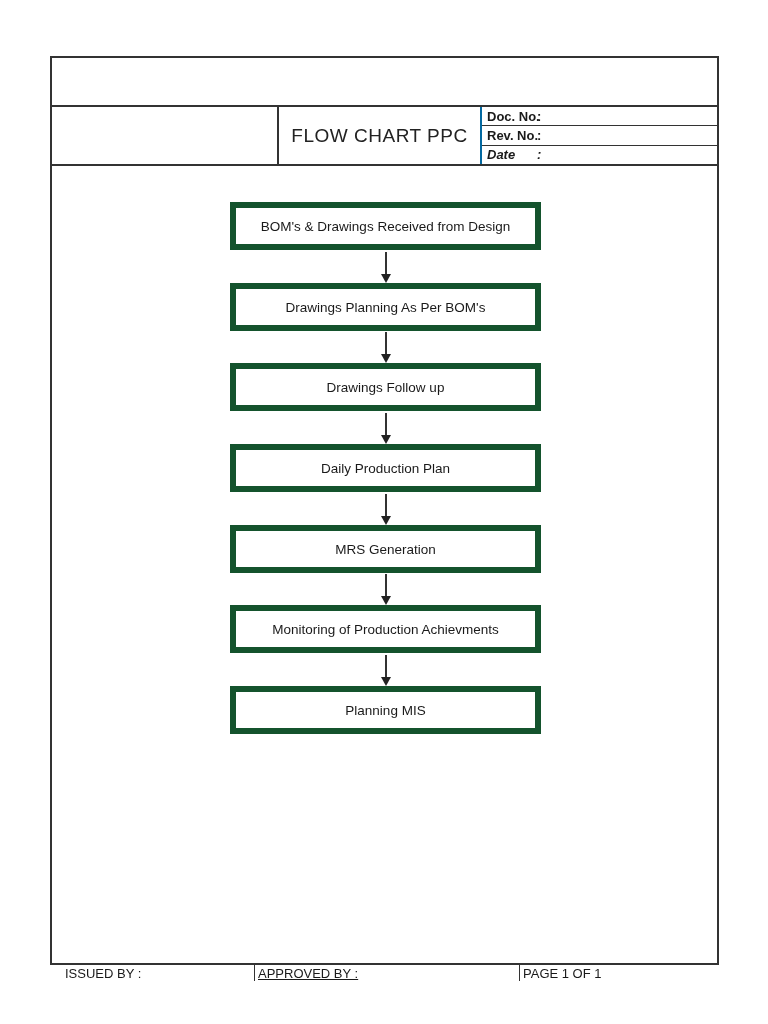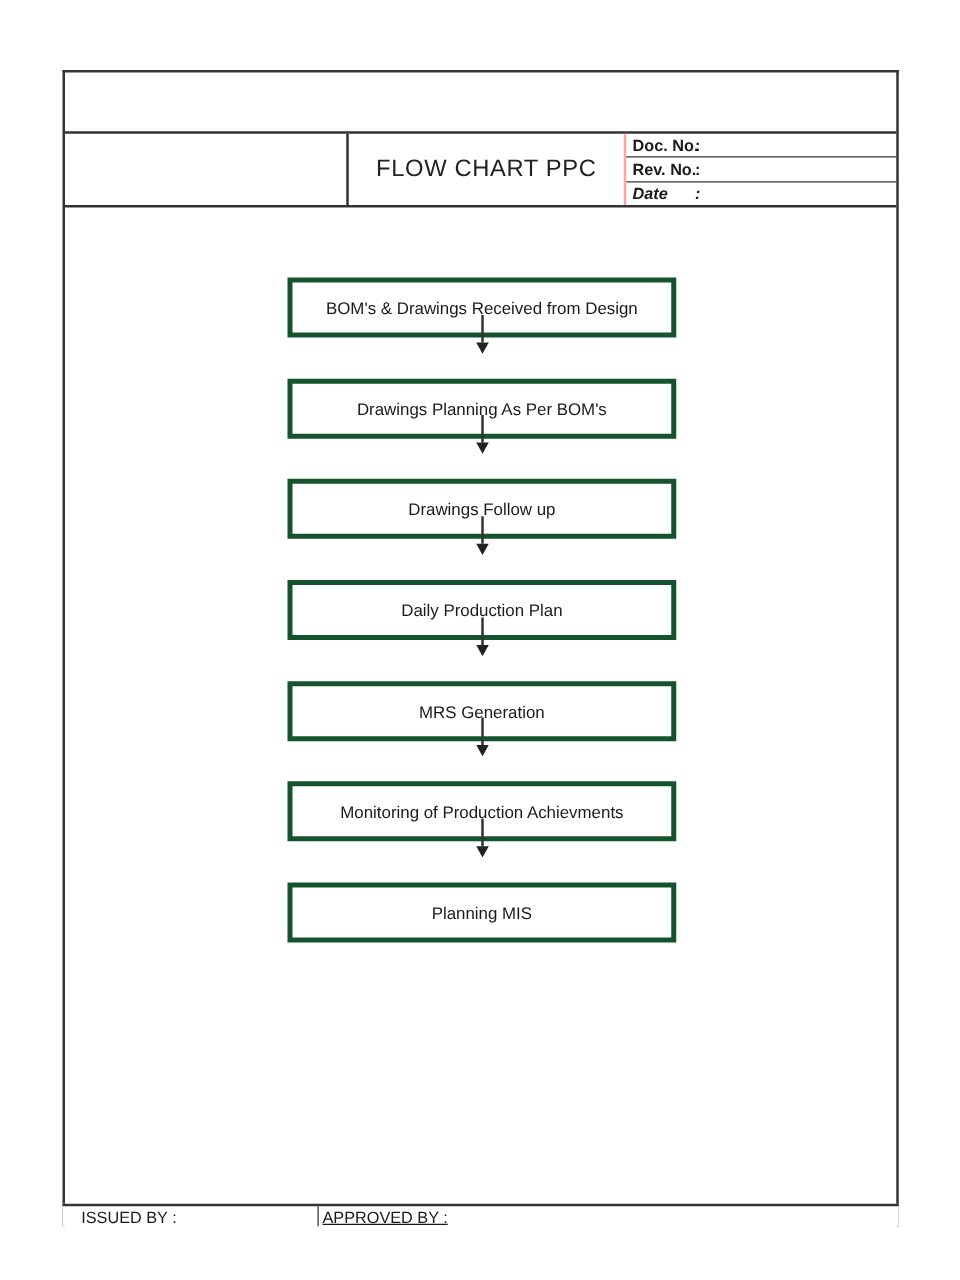--- a/index.html
+++ b/index.html
@@ -30,22 +30,22 @@
   .header-main-row {
     height: 59px;
     border-bottom: 2px solid #333;
     display: flex;
   }
   .header-cell-left {
     width: 227px;
     border-right: 2px solid #333;
   }
   .header-cell-title {
-    width: 222px;
-    border-right: 2px solid #fca5a5;
+    width: 203px;
+    border-right: 2px solid #0369a1;
     display: flex; align-items: center; justify-content: center;
     font-size: 19px;
     letter-spacing: 0.5px;
     color: #222;
     white-space: nowrap;
   }
   .header-cell-meta {
     flex: 1;
     display: flex; flex-direction: column;
   }
@@ -59,27 +59,26 @@
     white-space: nowrap;
   }
   .meta-row:last-child { border-bottom: none; font-style: italic; }
   .meta-label { display: inline-block; width: 50px; }
 
   
   .flow-box {
     position: absolute;
     left: 230px;
     width: 311px; height: 48px;
-    border: 4px solid #14532d;
+    border: 6px solid #14532d;
     background: #fff;
     display: flex; align-items: center; justify-content: center;
     font-size: 13.5px;
     text-align: center;
     white-space: nowrap;
-    margin-top: 20px;
   }
   .flow-arrow {
     position: absolute;
     left: 379px;
     width: 13px; height: 31px;
     display: flex; flex-direction: column; align-items: center;
   }
   .flow-arrow .shaft {
     flex: 1;
     width: 2px;
@@ -187,13 +186,14 @@
     <span class="head"></span>
   </div>
 
   <div class="flow-box" style="top:686px">Planning MIS</div>
 
 </div>
 
 <div class="doc-footer">
   <div class="footer-cell issued">ISSUED BY :</div>
   <div class="footer-cell approved">APPROVED BY :</div>
+  <div class="footer-cell page">PAGE 1 OF 1</div>
 </div>
 
 </body></html>

